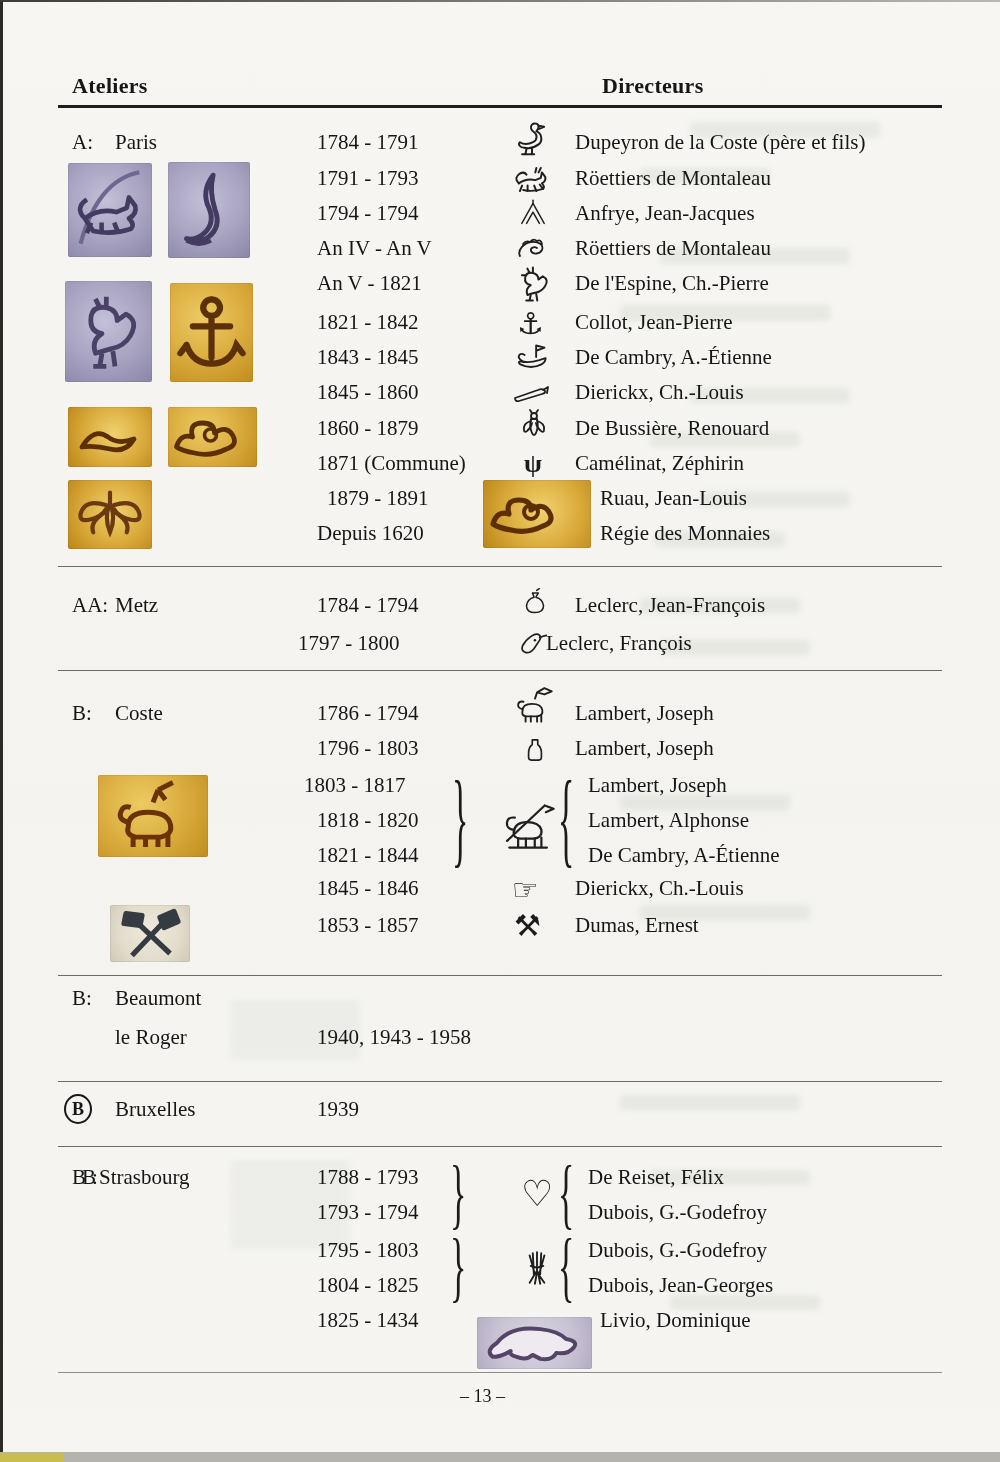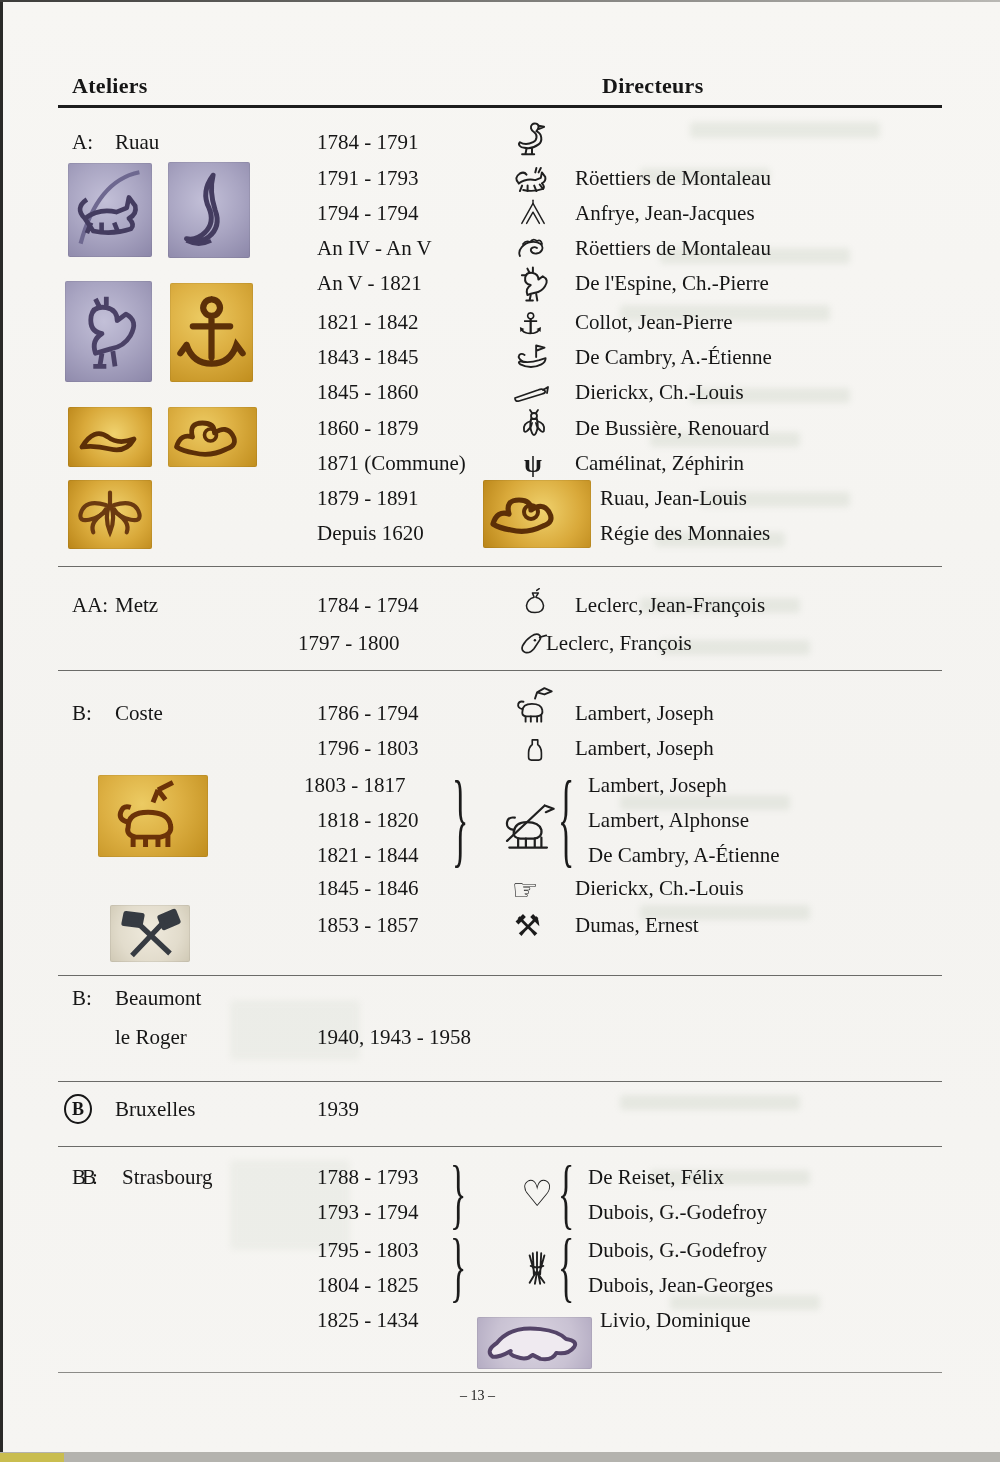--- a/index.html
+++ b/index.html
@@ -56,35 +56,36 @@
   <div class="ghost" style="left:620px;top:1095px;width:180px;height:15px"></div>
   <div class="ghost" style="left:230px;top:1160px;width:120px;height:90px;opacity:.08"></div>
   <div class="ghost" style="left:650px;top:1170px;width:160px;height:15px"></div>
   <div class="ghost" style="left:670px;top:1295px;width:150px;height:15px"></div>
 
   <div class="t hdr" style="left:72px;top:73px">Ateliers</div>
   <div class="t hdr" style="left:602px;top:73px">Directeurs</div>
   <div class="line thick" style="left:58px;top:105px;width:884px"></div>
 
   <div class="t" style="left:72px;top:129px">A:</div>
-  <div class="t" style="left:115px;top:129px">Ruau</div>
+  <div class="t" style="left:115px;top:129px">Paris</div>
 
   <div class="t" style="left:317px;top:129px">1784 - 1791</div>
   <div class="t" style="left:317px;top:165px">1791 - 1793</div>
   <div class="t" style="left:317px;top:200px">1794 - 1794</div>
   <div class="t" style="left:317px;top:235px">An IV - An V</div>
   <div class="t" style="left:317px;top:270px">An V - 1821</div>
   <div class="t" style="left:317px;top:309px">1821 - 1842</div>
   <div class="t" style="left:317px;top:344px">1843 - 1845</div>
   <div class="t" style="left:317px;top:379px">1845 - 1860</div>
   <div class="t" style="left:317px;top:415px">1860 - 1879</div>
   <div class="t" style="left:317px;top:450px">1871 (Commune)</div>
-  <div class="t" style="left:317px;top:485px">1879 - 1891</div>
+  <div class="t" style="left:327px;top:485px">1879 - 1891</div>
   <div class="t" style="left:317px;top:520px">Depuis 1620</div>
 
+  <div class="t" style="left:575px;top:129px">Dupeyron de la Coste (père et fils)</div>
   <div class="t" style="left:575px;top:165px">Röettiers de Montaleau</div>
   <div class="t" style="left:575px;top:200px">Anfrye, Jean-Jacques</div>
   <div class="t" style="left:575px;top:235px">Röettiers de Montaleau</div>
   <div class="t" style="left:575px;top:270px">De l'Espine, Ch.-Pierre</div>
   <div class="t" style="left:575px;top:309px">Collot, Jean-Pierre</div>
   <div class="t" style="left:575px;top:344px">De Cambry, A.-Étienne</div>
   <div class="t" style="left:575px;top:379px">Dierickx, Ch.-Louis</div>
   <div class="t" style="left:575px;top:415px">De Bussière, Renouard</div>
   <div class="t" style="left:575px;top:450px">Camélinat, Zéphirin</div>
   <div class="t" style="left:600px;top:485px">Ruau, Jean-Louis</div>
@@ -298,21 +299,21 @@
 
   <div class="circB" style="left:64px;top:1094px">
     <span>B</span>
   </div>
   <div class="t" style="left:115px;top:1096px">Bruxelles</div>
   <div class="t" style="left:317px;top:1096px">1939</div>
 
   <div class="line" style="left:58px;top:1146px;width:884px"></div>
 
   <div class="t tight" style="left:72px;top:1164px">BB:</div>
-  <div class="t" style="left:122px;top:1164px">Strasbourg</div>
+  <div class="t" style="left:99px;top:1164px">Strasbourg</div>
 
   <div class="t" style="left:317px;top:1164px">1788 - 1793</div>
   <div class="t" style="left:317px;top:1199px">1793 - 1794</div>
   <div class="brace" style="left:450px;top:1178px;transform:scaleY(2.3)">}</div>
   <div class="glyph" style="left:521px;top:1173px;font-size:36px">♡</div>
   <div class="brace" style="left:558px;top:1178px;transform:scaleY(2.3)">{</div>
   <div class="t" style="left:588px;top:1164px">De Reiset, Félix</div>
   <div class="t" style="left:588px;top:1199px">Dubois, G.-Godefroy</div>
 
   <div class="t" style="left:317px;top:1237px">1795 - 1803</div>
@@ -332,15 +333,15 @@
   <div class="t" style="left:317px;top:1307px">1825 - 1434</div>
   <div class="photo lilac" style="left:477px;top:1317px;width:115px;height:52px">
     <svg width="115" height="52" viewBox="0 0 58 26" style="display:block">
       <path d="M8 20 q-4 -3 2 -7 q7 -9 22 -7 q9 1 13 5 q6 1 4 4 q-3 4 -9 3 q-2 4 -8 3 l-4 -2 q-3 3 -8 1 q-4 -1 -3 -3 q-5 3 -9 3 Z" fill="#efeaf0" stroke="#544468" stroke-width="2" stroke-linejoin="round"></path>
     </svg>
   </div>
   <div class="t" style="left:600px;top:1307px">Livio, Dominique</div>
 
   <div class="line" style="left:58px;top:1372px;width:884px;background:#8b8b87"></div>
 
-  <div class="t" style="left:460px;top:1383px;font-size:14px">– 13 –</div>
+  <div class="t" style="left:460px;top:1383px;font-size:18px">– 13 –</div>
 
 </div>
 
 </body></html>

